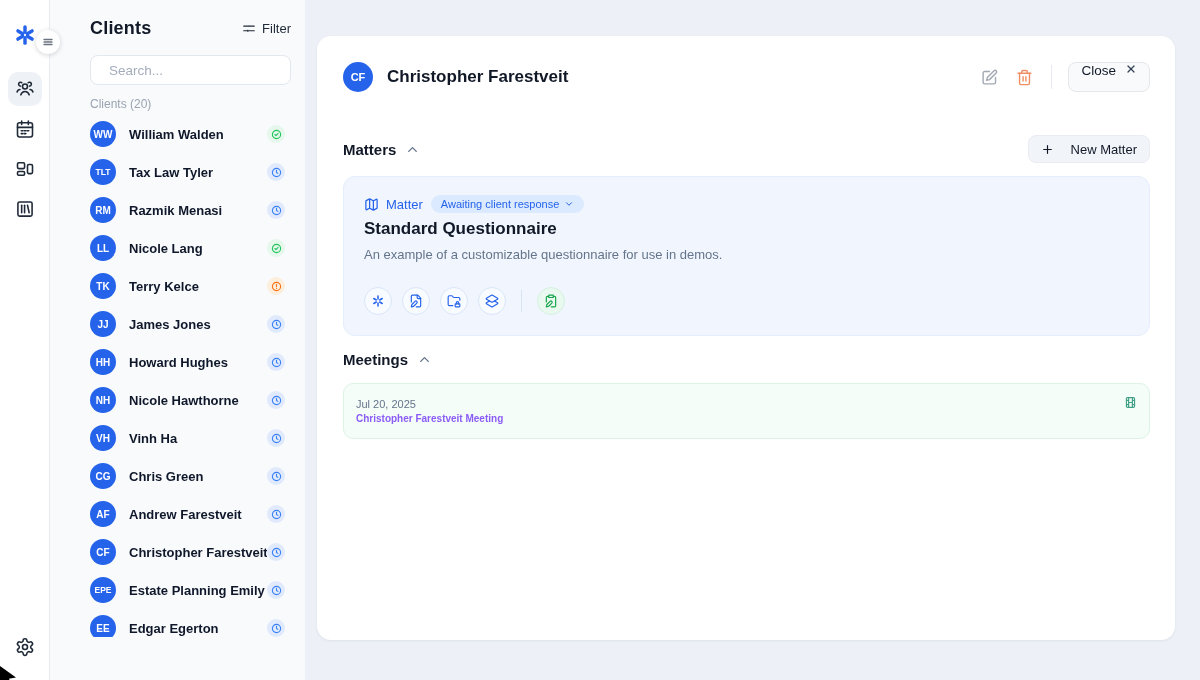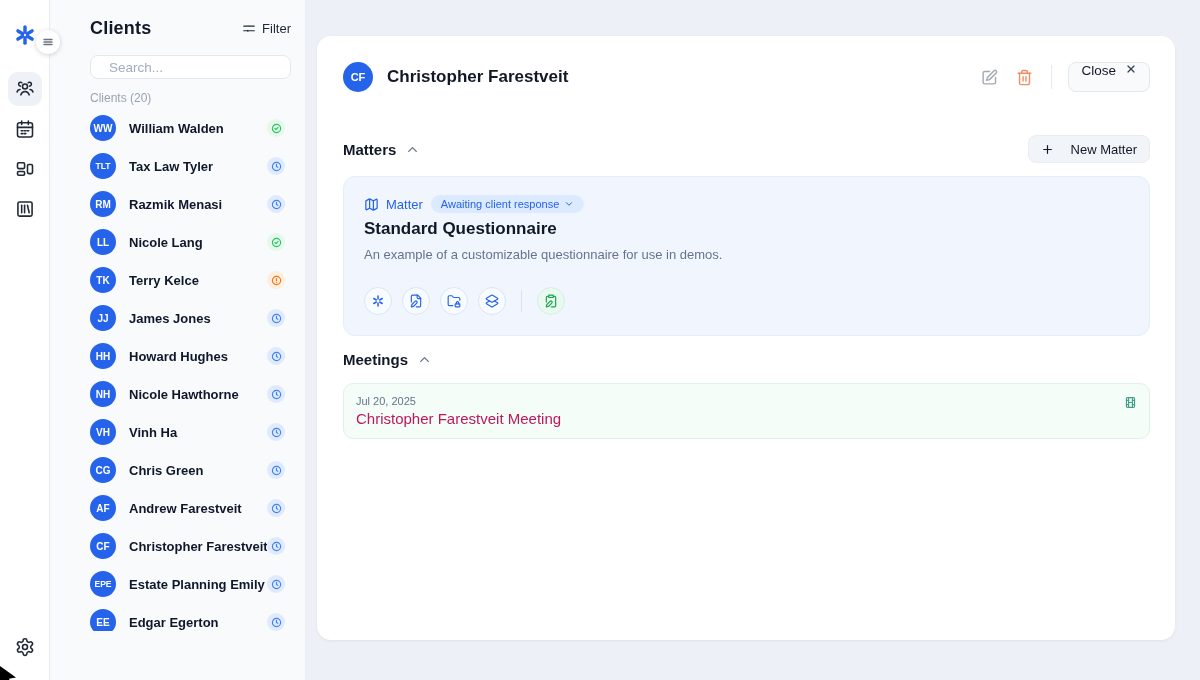--- a/index.html
+++ b/index.html
@@ -15,21 +15,21 @@
   .rail-btn { width:34px; height:34px; border-radius:10px; display:flex; align-items:center; justify-content:center; color:#1f2937; cursor:pointer; }
   .rail-btn.active { background:#eef1f6; }
   .rail-btn svg { width:20px; height:20px; }
   .rail-bottom { margin-top:auto; margin-bottom:16px; }
 
   
   .sidebar { width:255px; background:#f8fafc; padding:18px 14px 0 40px; display:flex; flex-direction:column; }
   .sidebar-head { display:flex; align-items:center; justify-content:space-between; }
   .sidebar-title { font-size:18px; font-weight:700; letter-spacing:.2px; }
   .filter-btn { display:flex; align-items:center; gap:6px; font-size:13px; font-weight:500; color:#1f2937; cursor:pointer; }
-  .search-box { margin-top:16px; height:24px; background:#fff; border:1px solid #e2e8f0; border-radius:8px; display:flex; align-items:center; gap:8px; padding:0 10px; }
+  .search-box { margin-top:16px; height:30px; background:#fff; border:1px solid #e2e8f0; border-radius:8px; display:flex; align-items:center; gap:8px; padding:0 10px; }
   .search-box input { border:none; outline:none; flex:1; font-size:13.5px; font-family:inherit; color:#334155; background:transparent; }
   .search-box input::placeholder { color:#a3adbc; }
   .clients-count { margin-top:12px; font-size:12px; color:#9aa4b2; }
   .client-list { margin-top:4px; height:522px; overflow:hidden; }
   .client-row { height:38px; display:flex; align-items:center; cursor:pointer; }
   .avatar { width:26px; height:26px; border-radius:50%; background:#2563eb; color:#fff; font-weight:700; font-size:10px; display:flex; align-items:center; justify-content:center; flex-shrink:0; }
   .client-name { margin-left:13px; font-size:13px; font-weight:700; color:#0f172a; flex:1; white-space:nowrap; overflow:hidden; }
   .status { width:18px; height:18px; border-radius:50%; display:flex; align-items:center; justify-content:center; margin-right:6px; flex-shrink:0; }
   .status svg { width:11px; height:11px; display:none; }
   .status.st-pending { background:#e0eafc; color:#3b82f6; } .status.st-pending .svg-pending { display:block; }
@@ -67,21 +67,21 @@
   .matter-desc { margin-top:8px; font-size:13px; color:#64748b; }
   .matter-actions { margin-top:25px; display:flex; align-items:center; gap:10px; }
   .act-circle { width:28px; height:28px; border-radius:50%; border:1px solid #d9e6f8; background:#f8fbff; display:flex; align-items:center; justify-content:center; color:#2563eb; cursor:pointer; }
   .act-circle svg { width:14px; height:14px; }
   .act-circle.green { border-color:#d4f0e0; background:#e9f9f0; color:#16a34a; }
   .act-divider { width:1px; height:22px; background:#d8e4f3; margin:0 5px; }
 
   .meeting-card { margin-top:12px; height:56px; background:#f4fdf7; border:1px solid #def3e6; border-radius:10px; padding:8px 12px; display:flex; cursor:pointer; }
   .meeting-info { display:flex; flex-direction:column; justify-content:center; gap:3px; }
   .meeting-date { font-size:11px; color:#64748b; }
-  .meeting-title { font-size:15px; font-weight:400; color:#be185d; }
+  .meeting-title { font-size:10px; font-weight:700; color:#8b5cf6; }
   .meeting-icon { margin-left:auto; color:#41a187; padding-top:3px; }
   .meeting-icon svg { width:13px; height:13px; }
 
   .cursor { position:absolute; left:-4px; bottom:-8px; width:24px; height:24px; color:#000; z-index:9; }
 </style>
 </head>
 <body>
 
 <div class="app">
 

